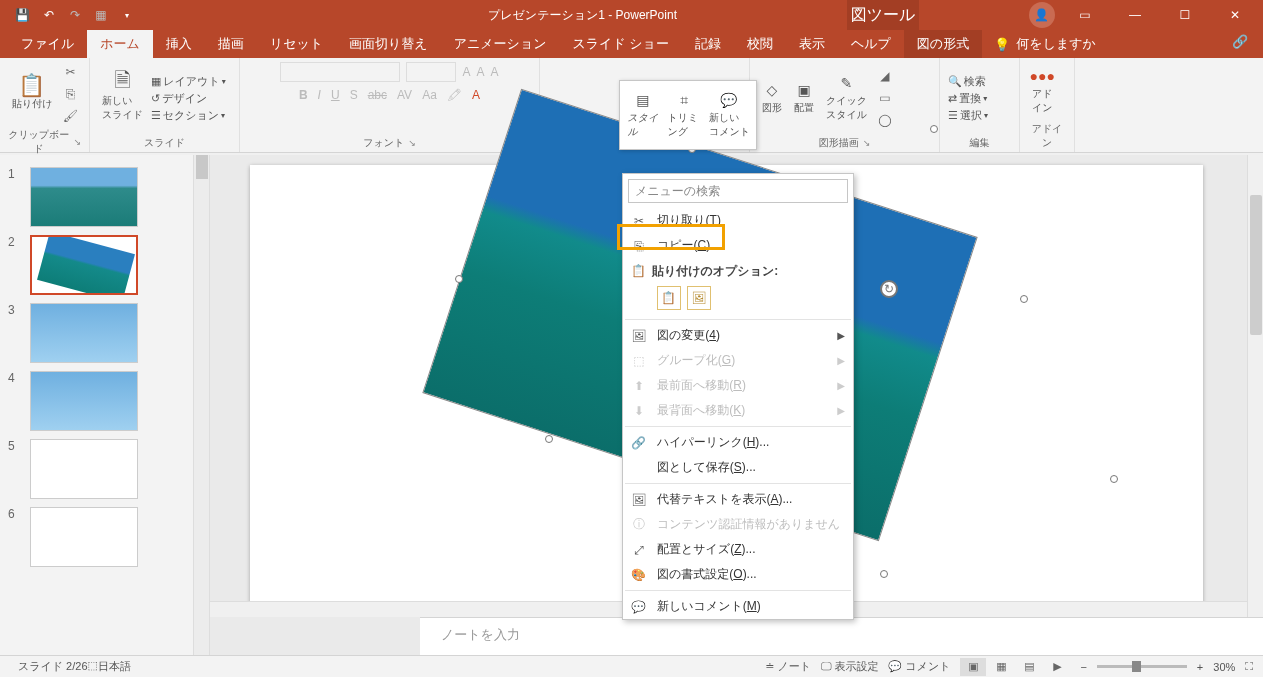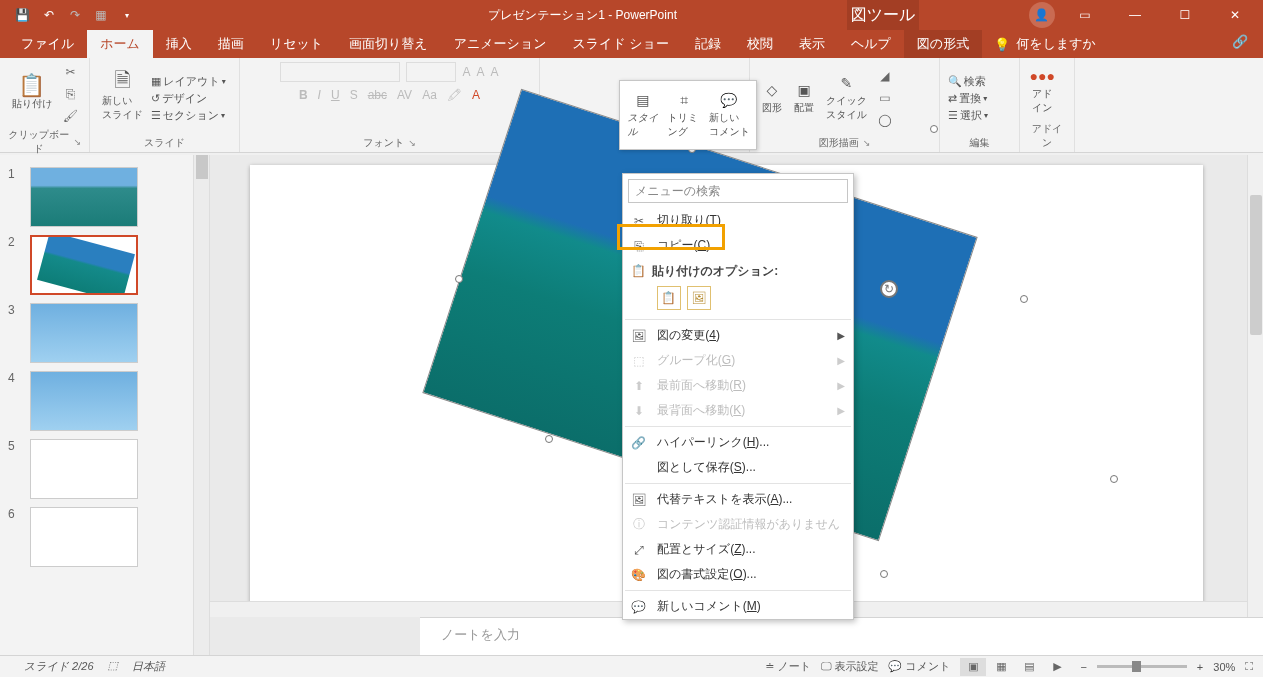--- a/index.html
+++ b/index.html
@@ -62,21 +62,21 @@
 .ctx-ico { width: 16px; text-align: center; color: #555; }
 .ctx-item.disabled .ctx-ico{color:#ccc;}
 .ctx-copy-hl { position: absolute; left: 617px; top: 224px; width: 108px; height: 26px; border: 3px solid #f2a100; z-index: 60; pointer-events: none; }
 .paste-opts { display:flex; gap:6px; padding:4px 0 6px 34px;}
 .paste-opt-btn{width:24px; height:24px; border:1px solid #e0c070; background:#fff; display:flex; align-items:center; justify-content:center; cursor:pointer; color:#b58a2e;}
 
 .picfloat { position: absolute; left: 619px; top: 80px; width: 138px; height: 70px; background: #fff; border: 1px solid #c6c6c6; box-shadow: 1px 1px 4px rgba(0,0,0,.2); display: flex; padding:4px 2px; z-index:40;}
 .picfloat .rb-btn{flex:1;}
 
 .statusbar { position: absolute; bottom: 0; left: 0; right: 0; height: 22px; background: #f3f3f3; border-top: 1px solid #d4d4d4; display: flex; align-items: center; font-size: 11px; color: #555; }
-.status-left { display: flex; gap: 14px; padding-left: 24px; font-style: italic; }
+.status-left { display: flex; padding-left: 18px; }
 .status-right { margin-left: auto; display: flex; align-items: center; gap: 10px; padding-right: 10px; }
 .view-btns { display: flex; gap: 2px; }
 .view-btn { width: 26px; height: 18px; border: 1px solid transparent; display: flex; align-items: center; justify-content: center; cursor: pointer; color:#666;}
 .view-btn.on { background: #ddd; }
 .zoom-slider { width: 90px; height: 3px; background: #bbb; position: relative; }
 .zoom-knob { position: absolute; top: -4px; width: 9px; height: 11px; background: #888; }
 .launcher{font-size:9px; color:#888;}
 
 .sky{background:linear-gradient(#6fb0e0,#9fd0f0);}
 .sea{background:linear-gradient(#6fb0e0 0%,#6fb0e0 30%,#2e8b8b 35%,#1b7c78 100%);}

